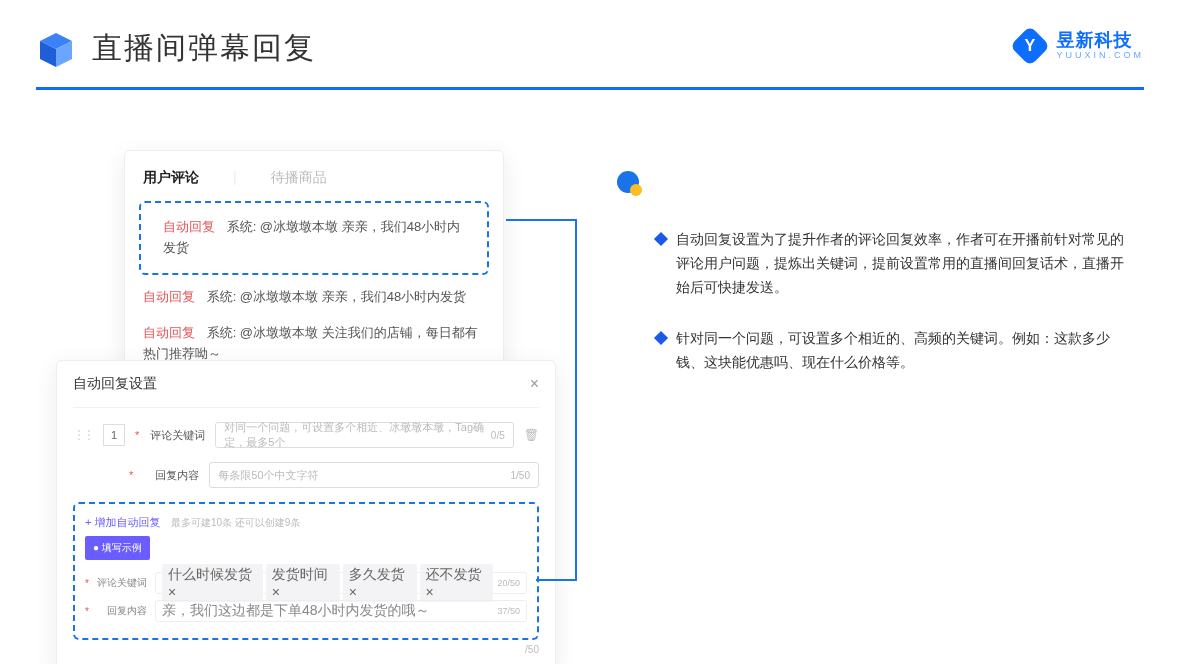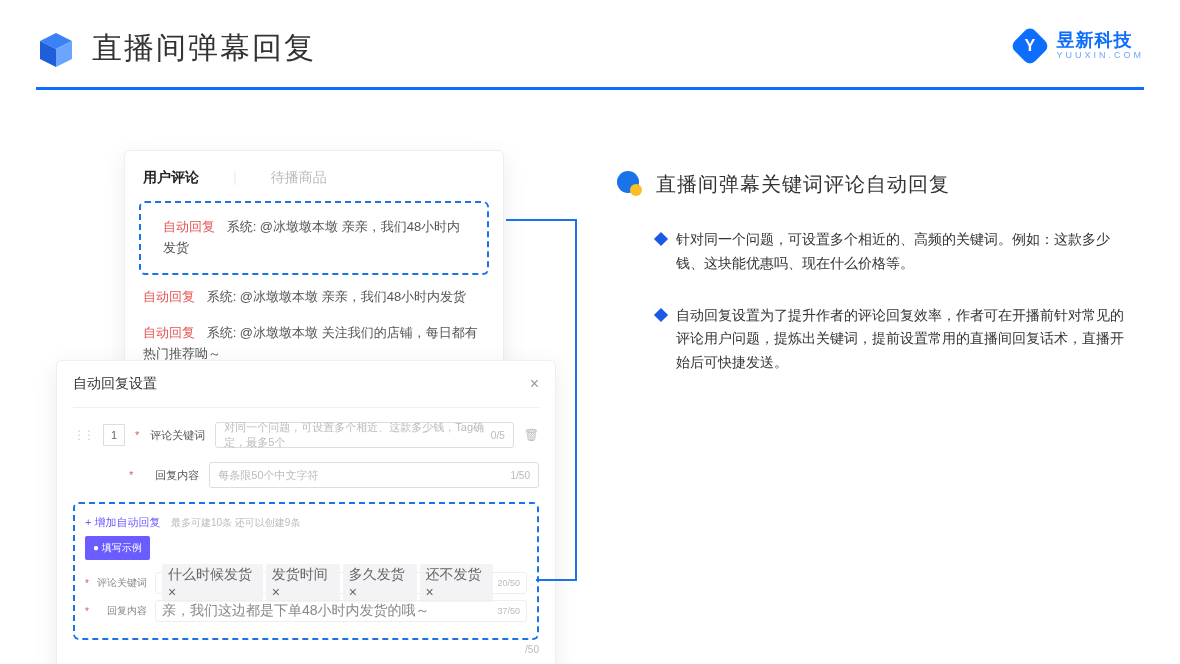--- a/index.html
+++ b/index.html
@@ -114,21 +114,21 @@
         <span>自动回复设置</span>
         <span class="close-x">×</span>
       </div>
 
       <div class="form-row">
         <span class="drag-dots">⋮⋮</span>
         <span class="idx-box">1</span>
         <span class="req">*</span>
         <span class="label">评论关键词</span>
         <div class="input-box">
-          <span>对同一个问题，可设置多个相近、这款多少钱，Tag确定，最多5个</span>
+          <span>对同一个问题，可设置多个相近、冰墩墩本墩，Tag确定，最多5个</span>
           <span class="count">0/5</span>
         </div>
         <span class="trash">🗑</span>
       </div>
 
       <div class="form-row" style="padding-left:56px;">
         <span class="req">*</span>
         <span class="label">回复内容</span>
         <div class="input-box">
           <span>每条限50个中文字符</span>
@@ -172,24 +172,23 @@
     </svg>
 
   </div>
 
   <div class="right-col">
     <div class="rh-head">
       <svg class="rh-icon" viewBox="0 0 28 28">
         <circle cx="12" cy="12" r="11" fill="#1a73e8"></circle>
         <circle cx="20" cy="20" r="6" fill="#fbbf24"></circle>
       </svg>
-      <div class="rh-title">直播间弹幕关键词评论自动回复</div>
+    </div>
+    <div class="bullet-item">
+      <div class="diamond"></div>
+      <div class="bullet-text">自动回复设置为了提升作者的评论回复效率，作者可在开播前针对常见的评论用户问题，提炼出关键词，提前设置常用的直播间回复话术，直播开始后可快捷发送。</div>
     </div>
     <div class="bullet-item">
       <div class="diamond"></div>
       <div class="bullet-text">针对同一个问题，可设置多个相近的、高频的关键词。例如：这款多少钱、这块能优惠吗、现在什么价格等。</div>
     </div>
-    <div class="bullet-item">
-      <div class="diamond"></div>
-      <div class="bullet-text">自动回复设置为了提升作者的评论回复效率，作者可在开播前针对常见的评论用户问题，提炼出关键词，提前设置常用的直播间回复话术，直播开始后可快捷发送。</div>
-    </div>
   </div>
 </div>
 
 </body></html>

